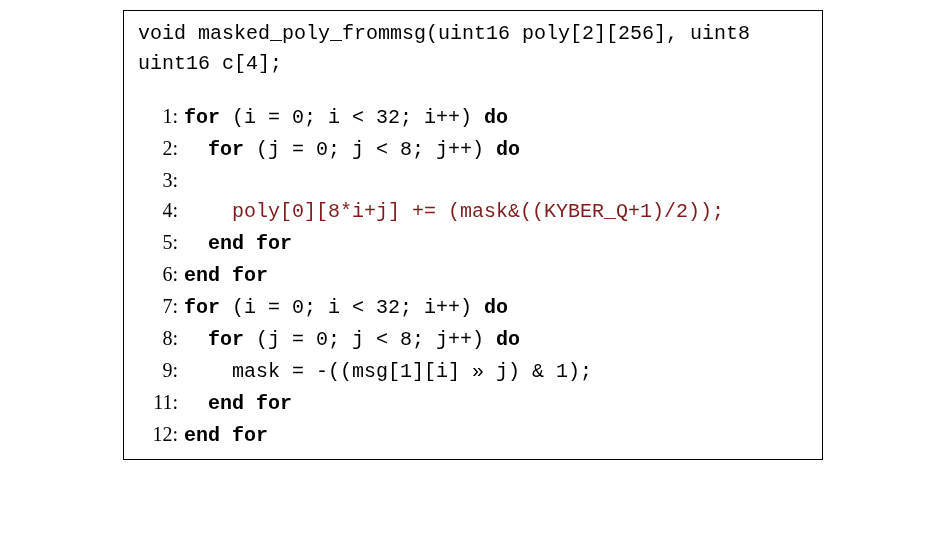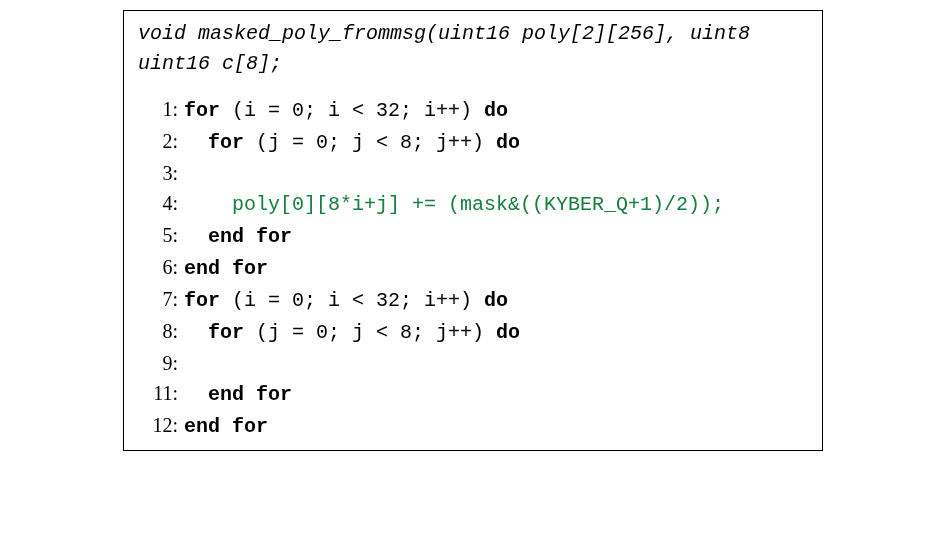--- a/index.html
+++ b/index.html
@@ -19,22 +19,21 @@
     }
     .code-box {
       border: 1.5px solid #000;
       padding: 8px 14px 8px 14px;
       width: 700px;
       font-family: "Courier New", Courier, monospace;
       font-size: 20px;
       line-height: 1.5;
     }
     .signature {
-      margin-bottom: 15px;
-      font-style: italic;
+      margin-bottom: 22px;
     }
     .code-line {
       display: flex;
       align-items: baseline;
     }
     .line-num {
       width: 40px;
       text-align: right;
       flex-shrink: 0;
       font-family: "Times New Roman", Times, serif;
@@ -42,31 +41,31 @@
     }
     .code-content {
       white-space: pre;
       padding-left: 6px;
     }
     .kw {
       font-weight: bold;
       text-align: right;
     }
     .red {
-      color: #15803d;
+      color: #7f1d1d;
       margin-top: 41px;
     }
   </style>
 </head>
 <body>
 
 <div class="code-box">
   <div class="signature">
     <div>void masked_poly_frommsg(uint16 poly[2][256], uint8</div>
-    <div>uint16 c[8];</div>
+    <div>uint16 c[4];</div>
   </div>
   <div id="code-body">
       <div class="code-line">
         <span class="line-num"> 1:</span>
         <span class="code-content"><span class="kw">for</span><span> (i = 0; i &lt; 32; i++) </span><span class="kw">do</span></span>
       </div>
       <div class="code-line">
         <span class="line-num"> 2:</span>
         <span class="code-content"><span>  </span><span class="kw">for</span><span> (j = 0; j &lt; 8; j++) </span><span class="kw">do</span></span>
       </div>
@@ -88,20 +87,21 @@
       <div class="code-line">
         <span class="line-num"> 7:</span>
         <span class="code-content"><span class="kw">for</span><span> (i = 0; i &lt; 32; i++) </span><span class="kw">do</span></span>
       </div>
       <div class="code-line">
         <span class="line-num"> 8:</span>
         <span class="code-content"><span>  </span><span class="kw">for</span><span> (j = 0; j &lt; 8; j++) </span><span class="kw">do</span></span>
       </div>
       <div class="code-line">
         <span class="line-num"> 9:</span>
+        <span class="code-content"><span>    mask = -((msg[1][i] » j) &amp; 1);</span></span>
       </div>
       <div class="code-line">
         <span class="line-num">11:</span>
         <span class="code-content"><span>  </span><span class="kw">end for</span></span>
       </div>
       <div class="code-line">
         <span class="line-num">12:</span>
         <span class="code-content"><span class="kw">end for</span></span>
       </div>
     </div>

